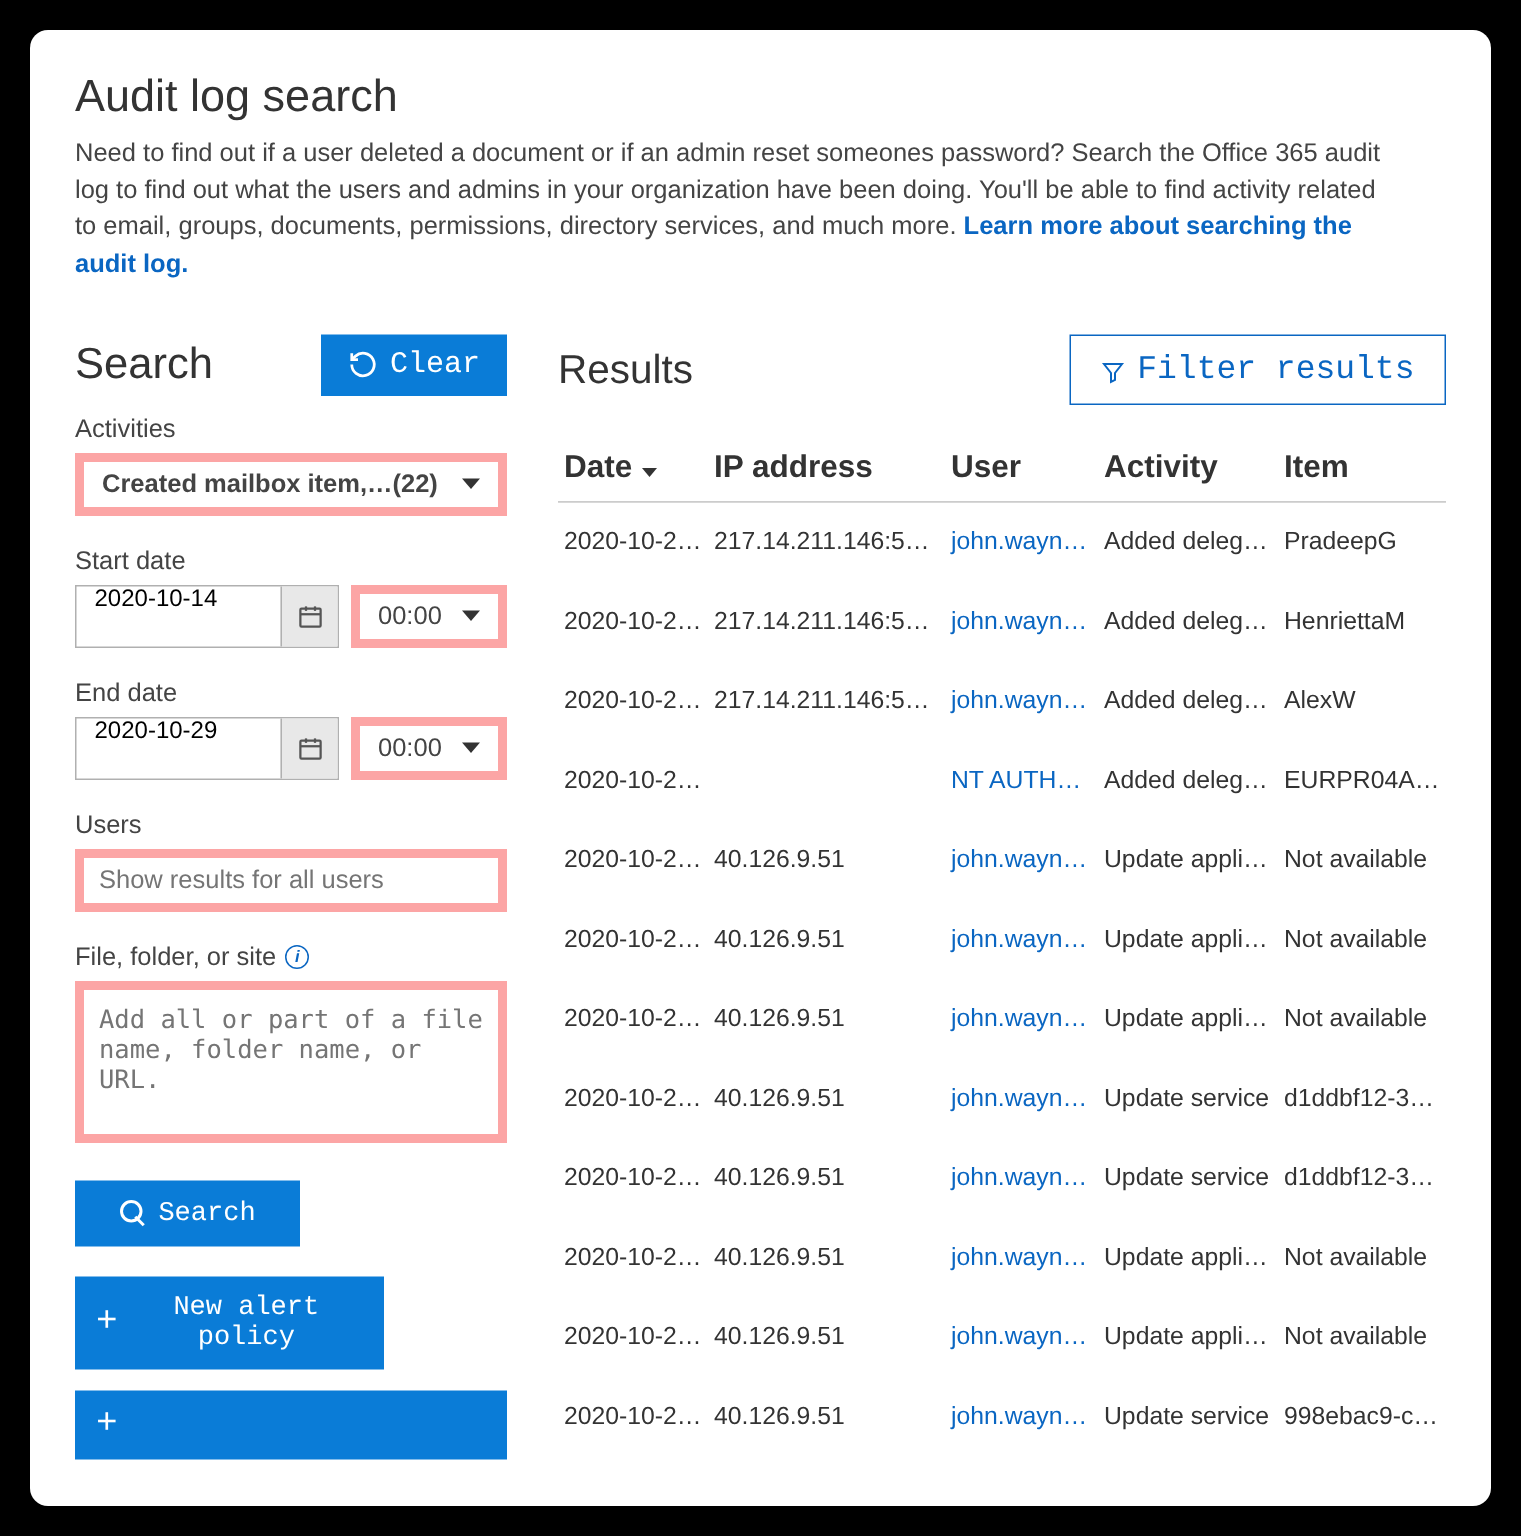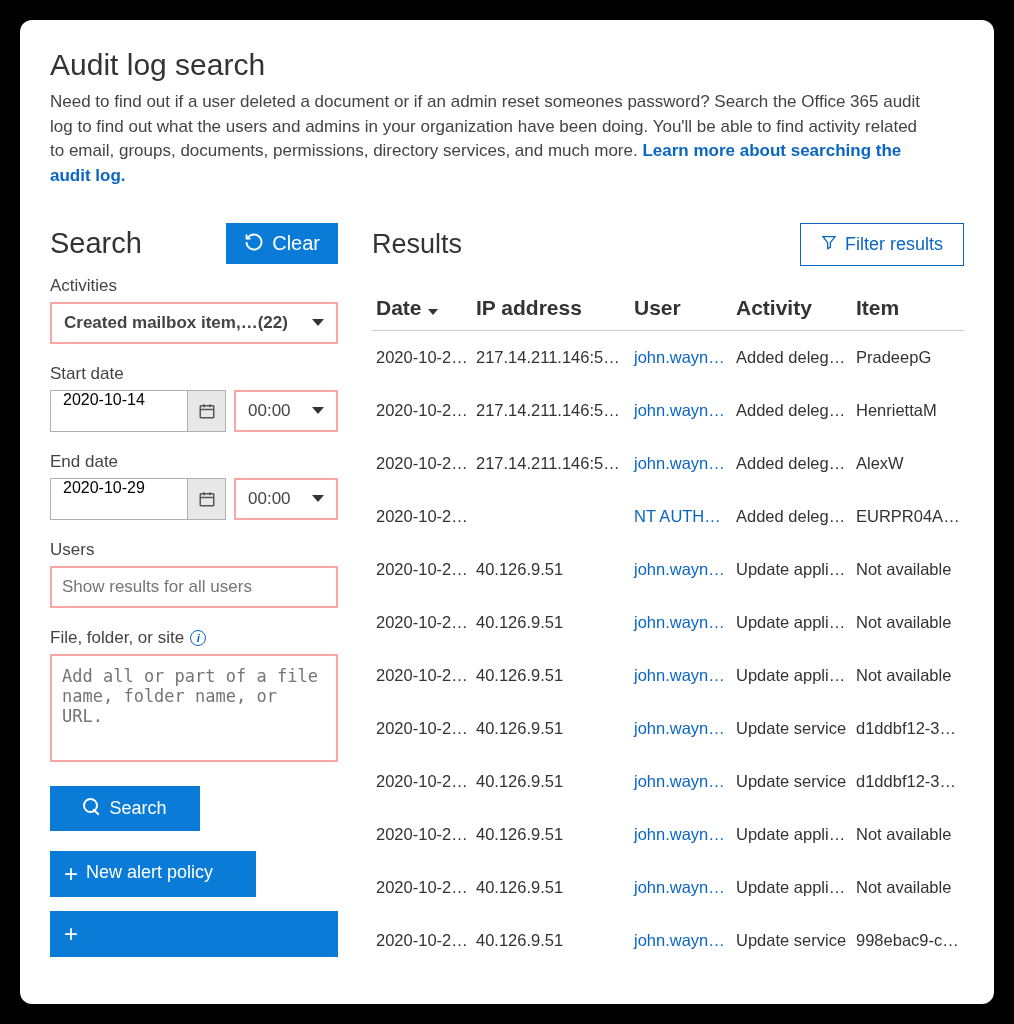--- a/index.html
+++ b/index.html
@@ -12,28 +12,28 @@
     background: #fff; border-radius: 12px; width: 100%; height: 100%;
     padding: 28px 30px 20px 30px; position: relative; overflow: hidden;
   }
   .title { font-size: 30px; font-weight: 400; color:#333; margin-bottom: 8px;}
   .description { font-size: 17px; color:#444; line-height: 1.45; max-width: 880px;}
   .description a { color:#0a66c2; font-weight:600; text-decoration: none;}
   .main { display: flex; gap: 34px; margin-top: 34px; }
   .sidebar { width: 288px; flex-shrink: 0; }
   .side-heading-row { display:flex; align-items:center; justify-content:space-between; margin-bottom: 12px;}
   .side-heading { font-size: 29px; font-weight: 400; color:#333;}
-  .btn { display:inline-flex; align-items:flex-start; gap:8px; font-size:18px; padding: 8px 16px; border:none; cursor:pointer; background:#0a7cd7; color:#fff;}
+  .btn { display:inline-flex; align-items:center; gap:8px; font-size:18px; padding: 8px 16px; border:none; cursor:pointer; background:#0a7cd7; color:#fff;font-family:Liberation Mono, monospace;}
   .btn-wide { width: 100%; justify-content:flex-start; padding: 11px 14px;}
   .btn-clear { background:#0a7cd7; padding: 9px 18px; font-size:20px;}
-  .btn-filter { background:#fff; color:#0a66c2; border:1px solid #0a66c2; font-size:18px; padding: 10px 20px;}
+  .btn-filter { background:#fff; color:#0a66c2; border:1px solid #0a66c2; font-size:22px; padding: 10px 20px;}
   .label { font-size:17px; color:#444; margin-bottom:6px; display:flex; align-items:center; gap:6px;}
   .group { margin-bottom: 20px; }
   .select, .input, .textarea, .date-part {
-    border:2px solid #fca5a5; font-size:17px; color:#444; background:#fff;
+    border:6px solid #fca5a5; font-size:17px; color:#444; background:#fff;
   }
   .select {
     width:100%; height:42px; display:flex; align-items:center; justify-content:space-between;
     padding: 0 12px; font-weight:600;
   }
   .chev { width:0;height:0;border-left:6px solid transparent;border-right:6px solid transparent;border-top:7px solid #333;}
   .daterow { display:flex; gap:8px; }
   .date-part { height:42px; display:flex; align-items:center; }
   .date-val { padding: 0 12px; flex:1;}
   .date-cal { width:38px; background:#e8e8e8; border-left:1px solid #b0b0b0; display:flex;align-items:center;justify-content:center;}

